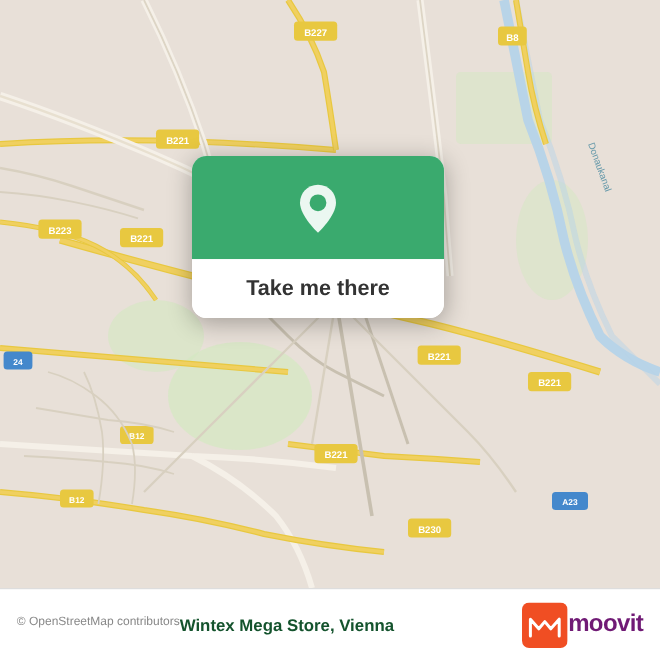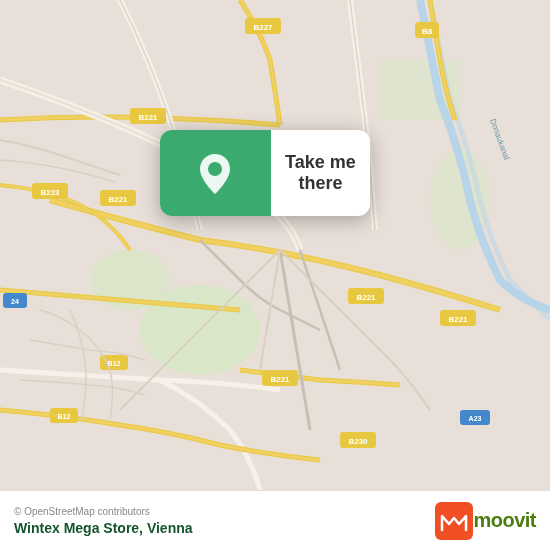--- a/index.html
+++ b/index.html
@@ -30,21 +30,21 @@
     #popup-card {
       position: absolute;
       top: 130px;
       left: 160px;
       width: 210px;
       background: white;
       border-radius: 12px;
       box-shadow: 0 4px 20px rgba(0,0,0,0.3);
       overflow: hidden;
       display: flex;
-      flex-direction: row;
+      flex-direction: column;
       align-items: center;
     }
 
     #popup-green {
       width: 100%;
       background: #3aaa6e;
       padding: 18px 20px 14px;
       display: flex;
       justify-content: center;
       align-items: center;
@@ -74,21 +74,21 @@
       background: white;
       border-top: 1px solid #ddd;
       display: flex;
       align-items: center;
       justify-content: space-between;
       padding: 0 14px;
     }
 
     #bottom-info {
       display: flex;
-      flex-direction: column;
+      flex-direction: row;
     }
 
     #copyright-text {
       font-size: 10px;
       color: #888;
       margin-bottom: 3px;
     }
 
     #location-title {
       font-size: 14px;
@@ -103,21 +103,21 @@
     }
 
     #moovit-icon {
       width: 38px;
       height: 38px;
     }
 
     #moovit-text {
       font-size: 20px;
       font-weight: 700;
-      color: #4d7c0f;
+      color: #701a75;
       letter-spacing: -0.5px;
     }
   </style>
 </head>
 <body>
 
 <div id="map-container">
 
   <svg id="map-svg" viewBox="0 0 550 490" xmlns="http://www.w3.org/2000/svg">
 

